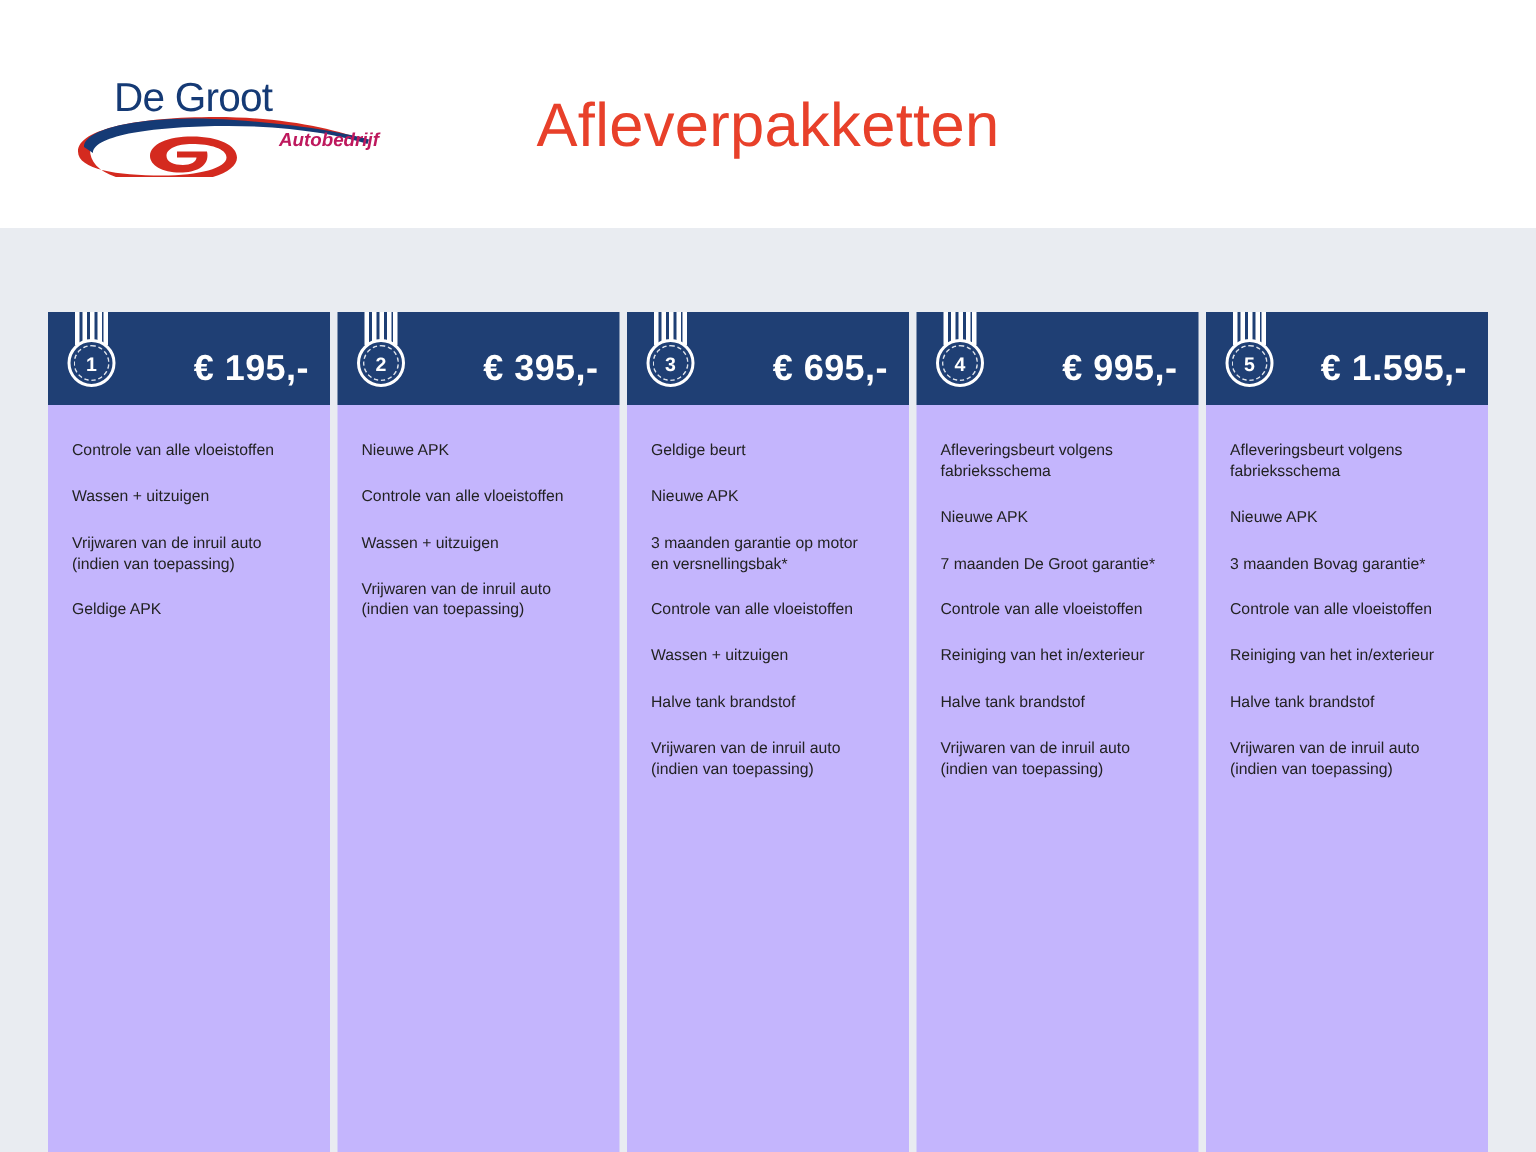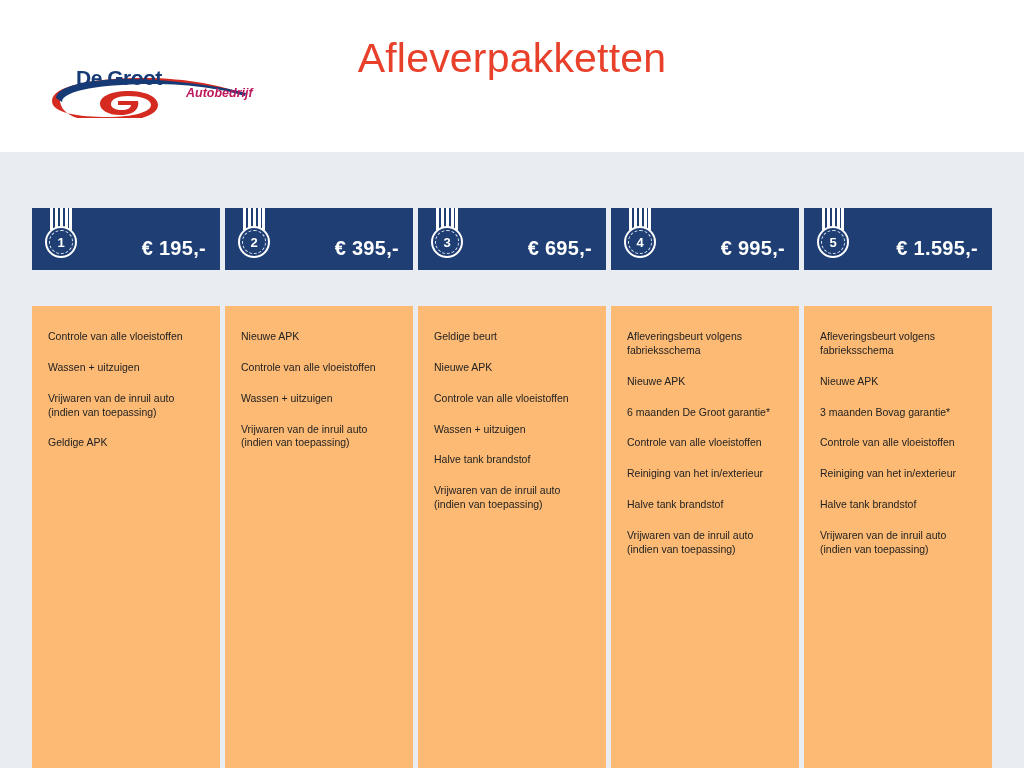--- a/index.html
+++ b/index.html
@@ -13,32 +13,32 @@
 
   
   .header {
     position: absolute; top: 0; left: 0; width: 1024px; height: 152px;
     background: #ffffff;
   }
   .logo {
     position: absolute; left: 40px; top: 46px; width: 220px; height: 74px;
   }
   .logo-text {
-    position: absolute; left: 36px; top: 20px;
-    font-size: 21px; font-weight: bold; color: #153a75; letter-spacing: -0.5px;
+    position: absolute; left: 36px; top: 4px;
+    font-size: 27px; font-weight: normal; color: #153a75; letter-spacing: -0.5px;
   }
   .logo-sub {
     position: absolute; left: 146px; top: 40px;
     font-size: 12.5px; font-weight: bold; color: #be185d; font-style: italic;
   }
   .logo-swoosh {
     position: absolute; left: 8px; top: 30px; width: 200px; height: 42px;
   }
   .page-title {
-    position: absolute; left: 0; top: 35px; width: 1024px;
+    position: absolute; left: 0; top: 60px; width: 1024px;
     text-align: center;
     font-size: 41px; color: #e8402a; font-weight: normal;
     letter-spacing: 0.2px;
   }
 
   
   .band {
     position: absolute; top: 152px; left: 0; width: 1024px; height: 616px;
     background: #e9ecf1;
   }
@@ -78,28 +78,27 @@
     border: 2px solid #ffffff;
     background: #1f3f74;
     color: #ffffff; font-size: 13px; font-weight: bold;
     display: flex; align-items: center; justify-content: center;
   }
   .medal .disc::before {
     content: ""; position: absolute; left: 2px; top: 2px; right: 2px; bottom: 2px;
     border-radius: 50%; border: 1px dashed rgba(255,255,255,.85);
   }
   .price {
-    color: #ffffff; font-size: 20px; font-weight: bold; letter-spacing: 0.3px;
+    color: #ffffff; font-size: 24px; font-weight: bold; letter-spacing: 0.3px;
   }
 
   .card-body {
     flex: 1;
-    background: #fdba74;
+    background: #c4b5fd;
     padding: 24px 16px 14px 16px;
-    margin-top: 36px;
   }
   .feature {
     font-size: 10.5px; color: #222222; line-height: 1.32;
     margin-bottom: 17px;
     white-space: pre-line;
   }
   .feature:last-child { margin-bottom: 0; }
 </style>
 </head>
 <body>
@@ -180,20 +179,22 @@
                 <i style="left:15px"></i>
                 <i style="left:19px"></i>
             </div>
             <div class="disc">3</div>
           </div>
           <div class="price">€ 695,-</div>
         </div>
         <div class="card-body">
           <div class="feature">Geldige beurt</div>
           <div class="feature">Nieuwe APK</div>
+          <div class="feature">3 maanden garantie op motor
+en versnellingsbak*</div>
           <div class="feature">Controle van alle vloeistoffen</div>
           <div class="feature">Wassen + uitzuigen</div>
           <div class="feature">Halve tank brandstof</div>
           <div class="feature">Vrijwaren van de inruil auto
 (indien van toepassing)</div>
         </div>
       </div>
 
       <div class="card">
         <div class="card-head">
@@ -206,21 +207,21 @@
                 <i style="left:19px"></i>
             </div>
             <div class="disc">4</div>
           </div>
           <div class="price">€ 995,-</div>
         </div>
         <div class="card-body">
           <div class="feature">Afleveringsbeurt volgens
 fabrieksschema</div>
           <div class="feature">Nieuwe APK</div>
-          <div class="feature">6 maanden De Groot garantie*</div>
+          <div class="feature">7 maanden De Groot garantie*</div>
           <div class="feature">Controle van alle vloeistoffen</div>
           <div class="feature">Reiniging van het in/exterieur</div>
           <div class="feature">Halve tank brandstof</div>
           <div class="feature">Vrijwaren van de inruil auto
 (indien van toepassing)</div>
         </div>
       </div>
 
       <div class="card">
         <div class="card-head">

